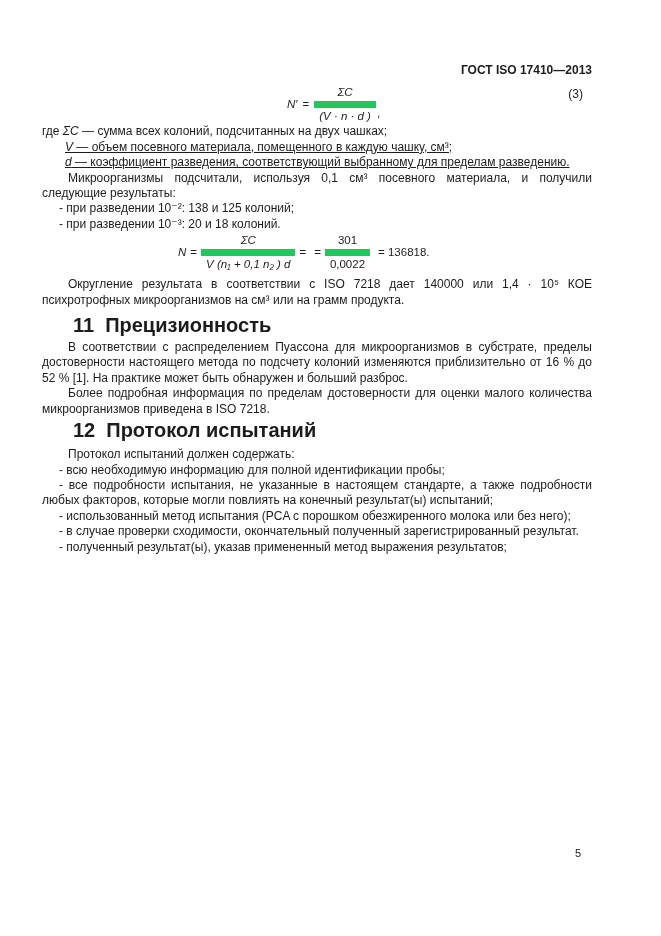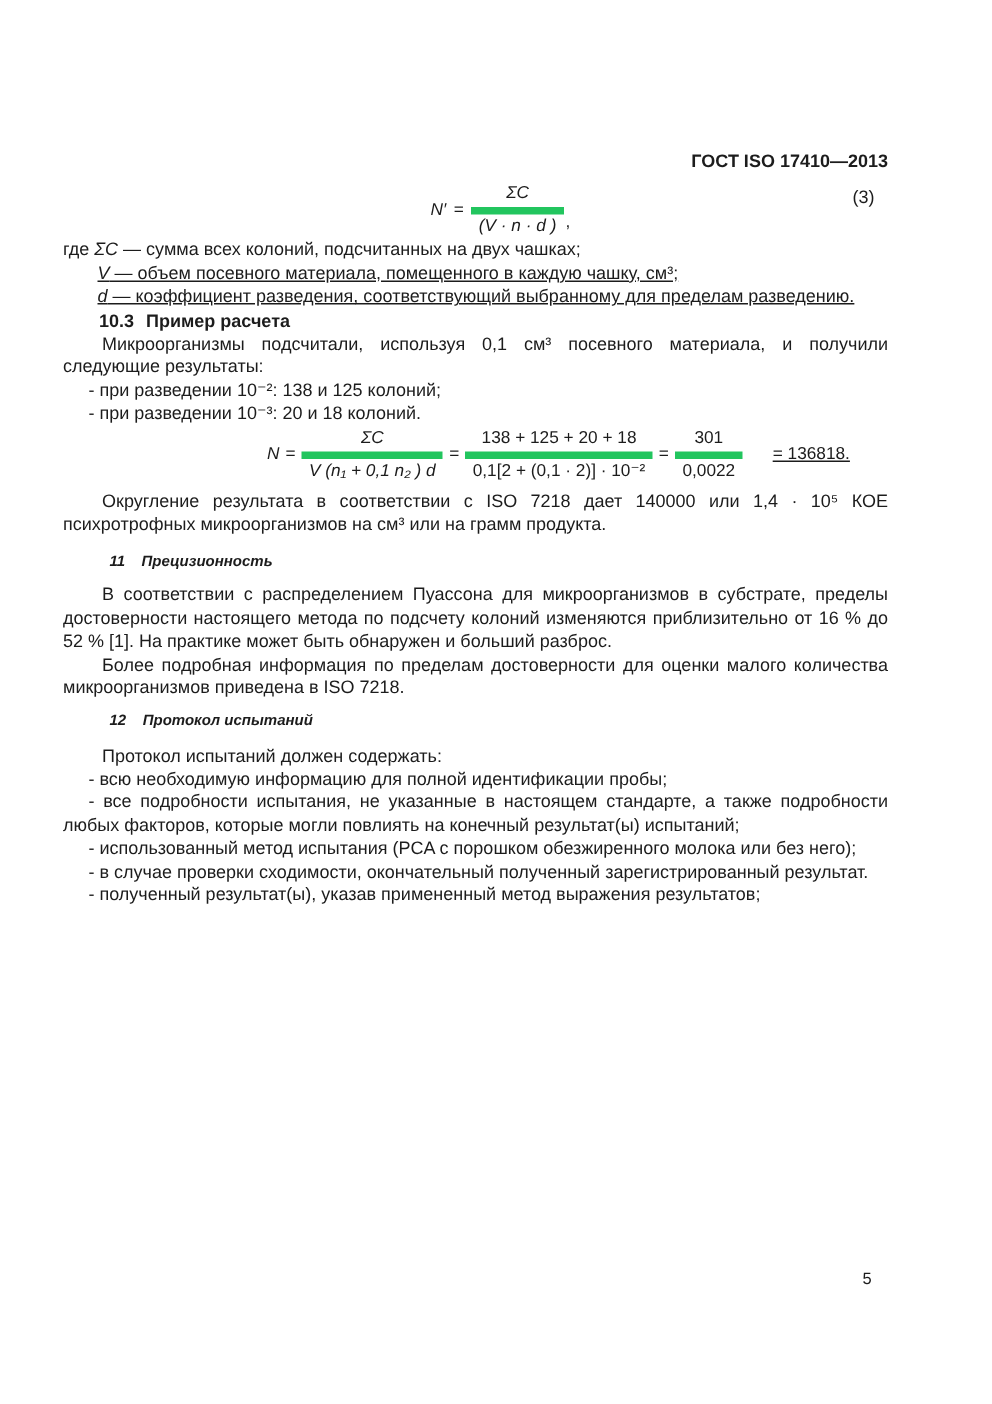--- a/index.html
+++ b/index.html
@@ -2,21 +2,21 @@
 <html><head>
 <meta charset="utf-8">
 <style>
   html,body { margin:0; padding:0; background:#ffffff; }
   .page {
     position: relative;
     width: 661px;
     height: 936px;
     background: #ffffff;
     box-sizing: border-box;
-    padding: 100px 69px 0 42px;
+    padding: 63px 69px 0 42px;
     font-family: "Liberation Sans", "DejaVu Sans", sans-serif;
     font-size: 12px;
     line-height: 15.4px;
     color: #1c1c1c;
   }
   .running-header {
     text-align: right;
     font-weight: bold;
     font-size: 12px;
   }
@@ -27,43 +27,42 @@
     align-items: center;
     font-size: 11.5px;
     line-height: 13px;
   }
   .f3row { margin-top: 8px; padding-left: 245px; }
   .calc-row { margin-top: 2px; padding-left: 136px; }
   .fvar { font-style: italic; }
   .feq { margin: 0 5px; }
   .frac { display: inline-block; text-align: center; vertical-align: middle; }
   .frac .num { display: block; padding: 0 5px 2px 5px; }
-  .frac .den { display: block; border-top: 5px solid #22c55e; padding: 2px 5px 0 5px; }
+  .frac .den { display: block; border-top: 7px solid #22c55e; padding: 2px 5px 0 5px; }
   .fcomma { align-self: flex-end; margin: 0 0 3px 1px; }
   .ftag { position: absolute; right: 9px; top: 2px; font-style: normal; font-size: 12px; }
   .calc-row .feq { margin: 0 4px; }
-  .fresult { margin-left: 20px; text-decoration: underline; }
+  .fresult { margin-left: 8px; }
   
   .where-block { margin-top: 1px; }
   .def-line { }
   .def-line.indented { padding-left: 23px; text-decoration: underline; }
   .def-term { font-style: italic; }
   
   .h-sub {
     font-weight: bold;
     padding-left: 24px;
     margin-top: 1px;
   }
   .h-sub .h-num { margin-right: 8px; }
   .h-chapter {
     font-weight: bold;
-    font-size: 10px;
+    font-size: 20px;
     line-height: 17px;
     padding-left: 31px;
-    font-style: italic;
   }
   .h-chapter .h-num { margin-right: 11px; }
   .h11 { margin-top: 9px; }
   .h12 { margin-top: 5px; }
   
   .para {
     margin: 0;
     text-indent: 26px;
     text-align: justify;
   }
@@ -97,38 +96,33 @@
       <span class="fcomma">,</span>
       <span class="ftag">(3)</span>
     </div>
 
   <div class="where-block">
     <div class="def-line"><span>где </span><span class="def-term">ΣC</span><span> — сумма всех колоний, подсчитанных на двух чашках;</span></div>
     <div class="def-line indented"><span class="def-term">V</span><span> — объем посевного материала, помещенного в каждую чашку, см³;</span></div>
     <div class="def-line indented"><span class="def-term">d</span><span> — коэффициент разведения, соответствующий выбранному для пределам разведению.</span></div>
   </div>
 
-  <div class="h-sub"><span class="h-num">10.3</span><span>Пример расчета</span></div>
 
   <p class="para">Микроорганизмы подсчитали, используя 0,1 см³ посевного материала, и получили следующие результаты:</p>
   <div class="list-item">- при разведении 10⁻²: 138 и 125 колоний;</div>
   <div class="list-item">- при разведении 10⁻³: 20 и 18 колоний.</div>
 
   <div class="formula-row calc-row">
       <span class="fvar">N</span>
       <span class="feq">=</span>
       <span class="frac">
         <span class="num fvar">ΣC</span>
         <span class="den fvar">V (n₁ + 0,1 n₂ ) d</span>
       </span>
       <span class="feq">=</span>
-      <span class="frac">
-        <span class="num">138 + 125 + 20 + 18</span>
-        <span class="den">0,1[2 + (0,1 · 2)] · 10⁻²</span>
-      </span>
       <span class="feq">=</span>
       <span class="frac">
         <span class="num">301</span>
         <span class="den">0,0022</span>
       </span>
       <span class="fresult">= 136818.</span>
     </div>
 
   <p class="para mt6">Округление результата в соответствии с ISO 7218 дает 140000 или 1,4 · 10⁵ КОЕ психротрофных микроорганизмов на см³ или на грамм продукта.</p>
 

